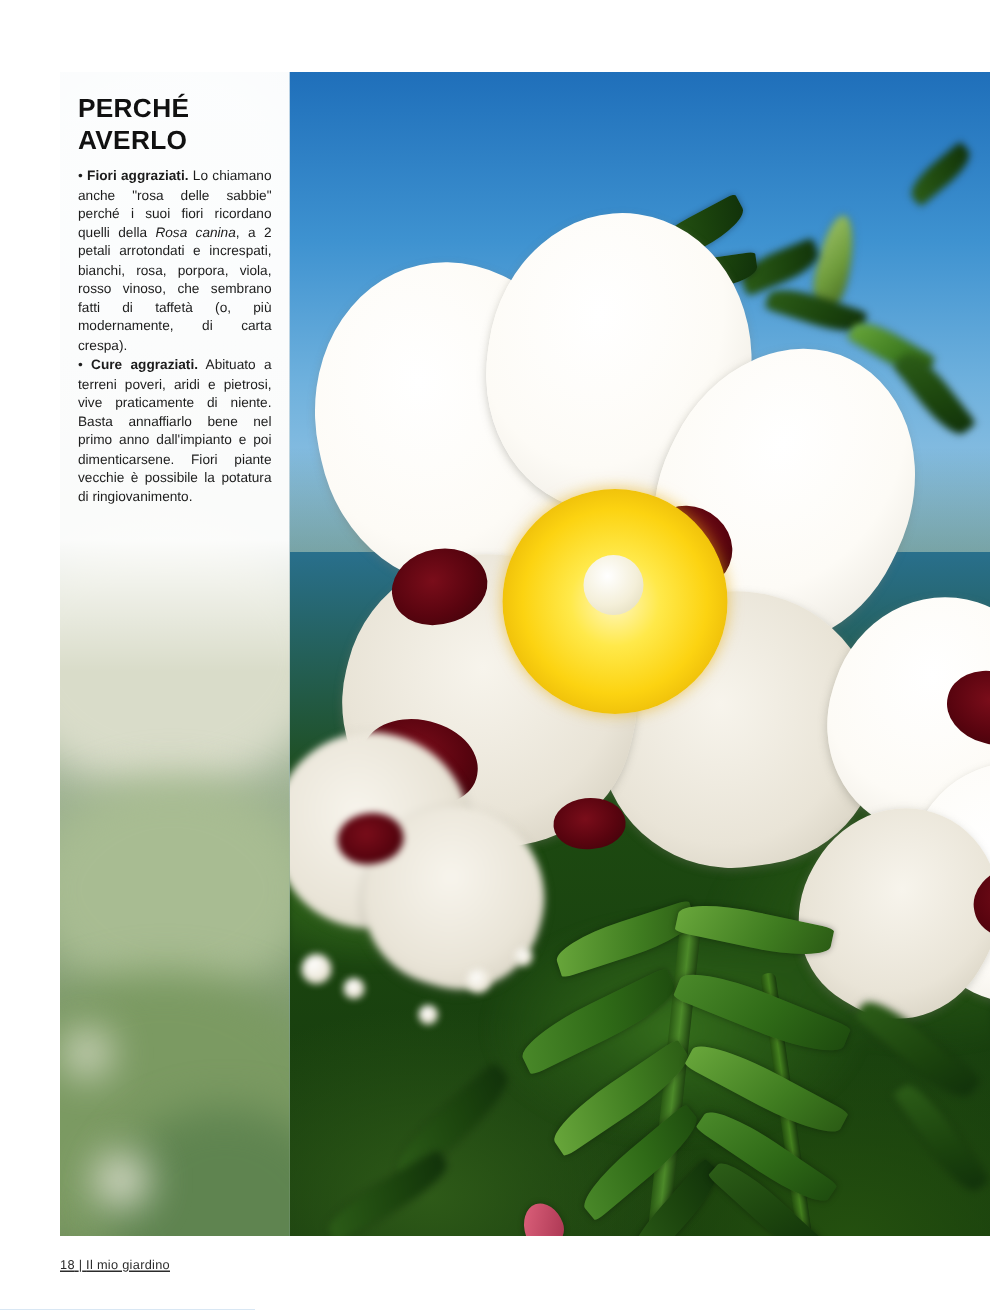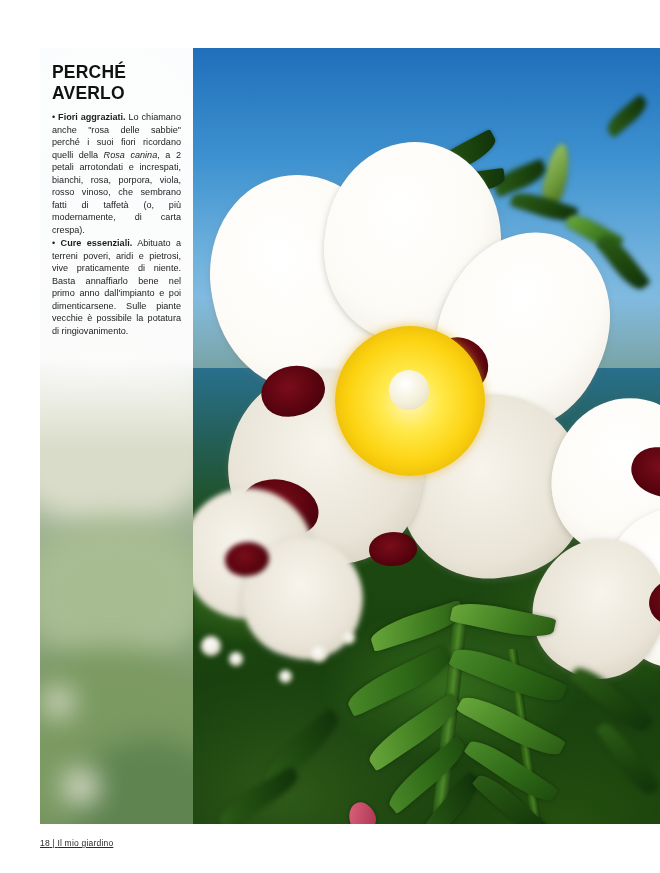--- a/index.html
+++ b/index.html
@@ -264,21 +264,21 @@
     <div class="body-text">
 
       <p>
         <span>•</span>
         <b>Fiori aggraziati.</b><span> Lo chiamano anche "rosa delle sabbie" perché i suoi fiori ricordano quelli della </span><i>Rosa canina</i><span>, a 2 petali arrotondati e increspati, bianchi, rosa, porpora, viola, rosso vinoso, che sembrano fatti di taffetà (o, più modernamente, di carta crespa).</span>
       </p>
 
 
       <p>
         <span>•</span>
-        <b>Cure essenziali.</b><span> Abituato a terreni poveri, aridi e pietrosi, vive praticamente di niente. Basta annaffiarlo bene nel primo anno dall'impianto e poi dimenticarsene. Sulle piante vecchie è possibile la potatura di ringiovanimento.</span>
+        <b>Cure aggraziati.</b><span> Abituato a terreni poveri, aridi e pietrosi, vive praticamente di niente. Basta annaffiarlo bene nel primo anno dall'impianto e poi dimenticarsene. Fiori piante vecchie è possibile la potatura di ringiovanimento.</span>
       </p>
 
     </div>
   </div>
 
   <div class="footer">
     <span class="num">18</span>
     <span>|</span>
     <span>Il mio giardino</span>
   </div>

